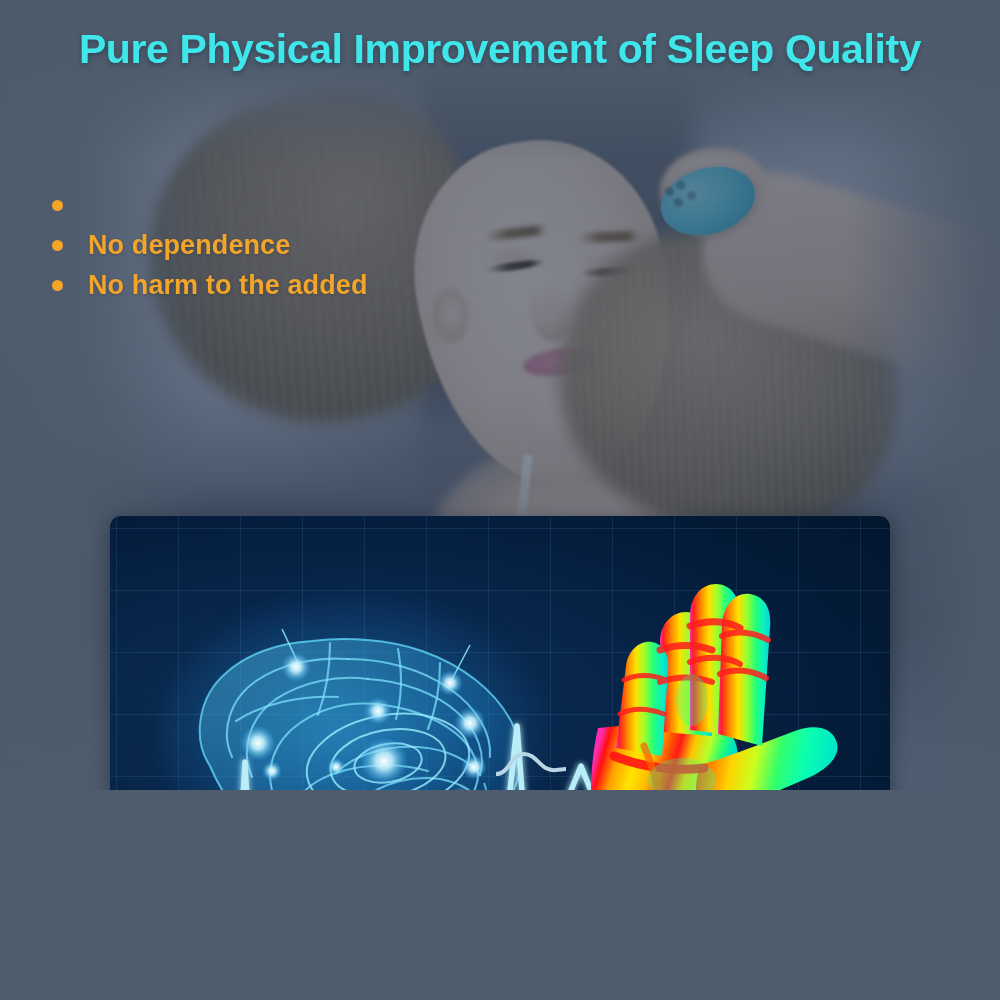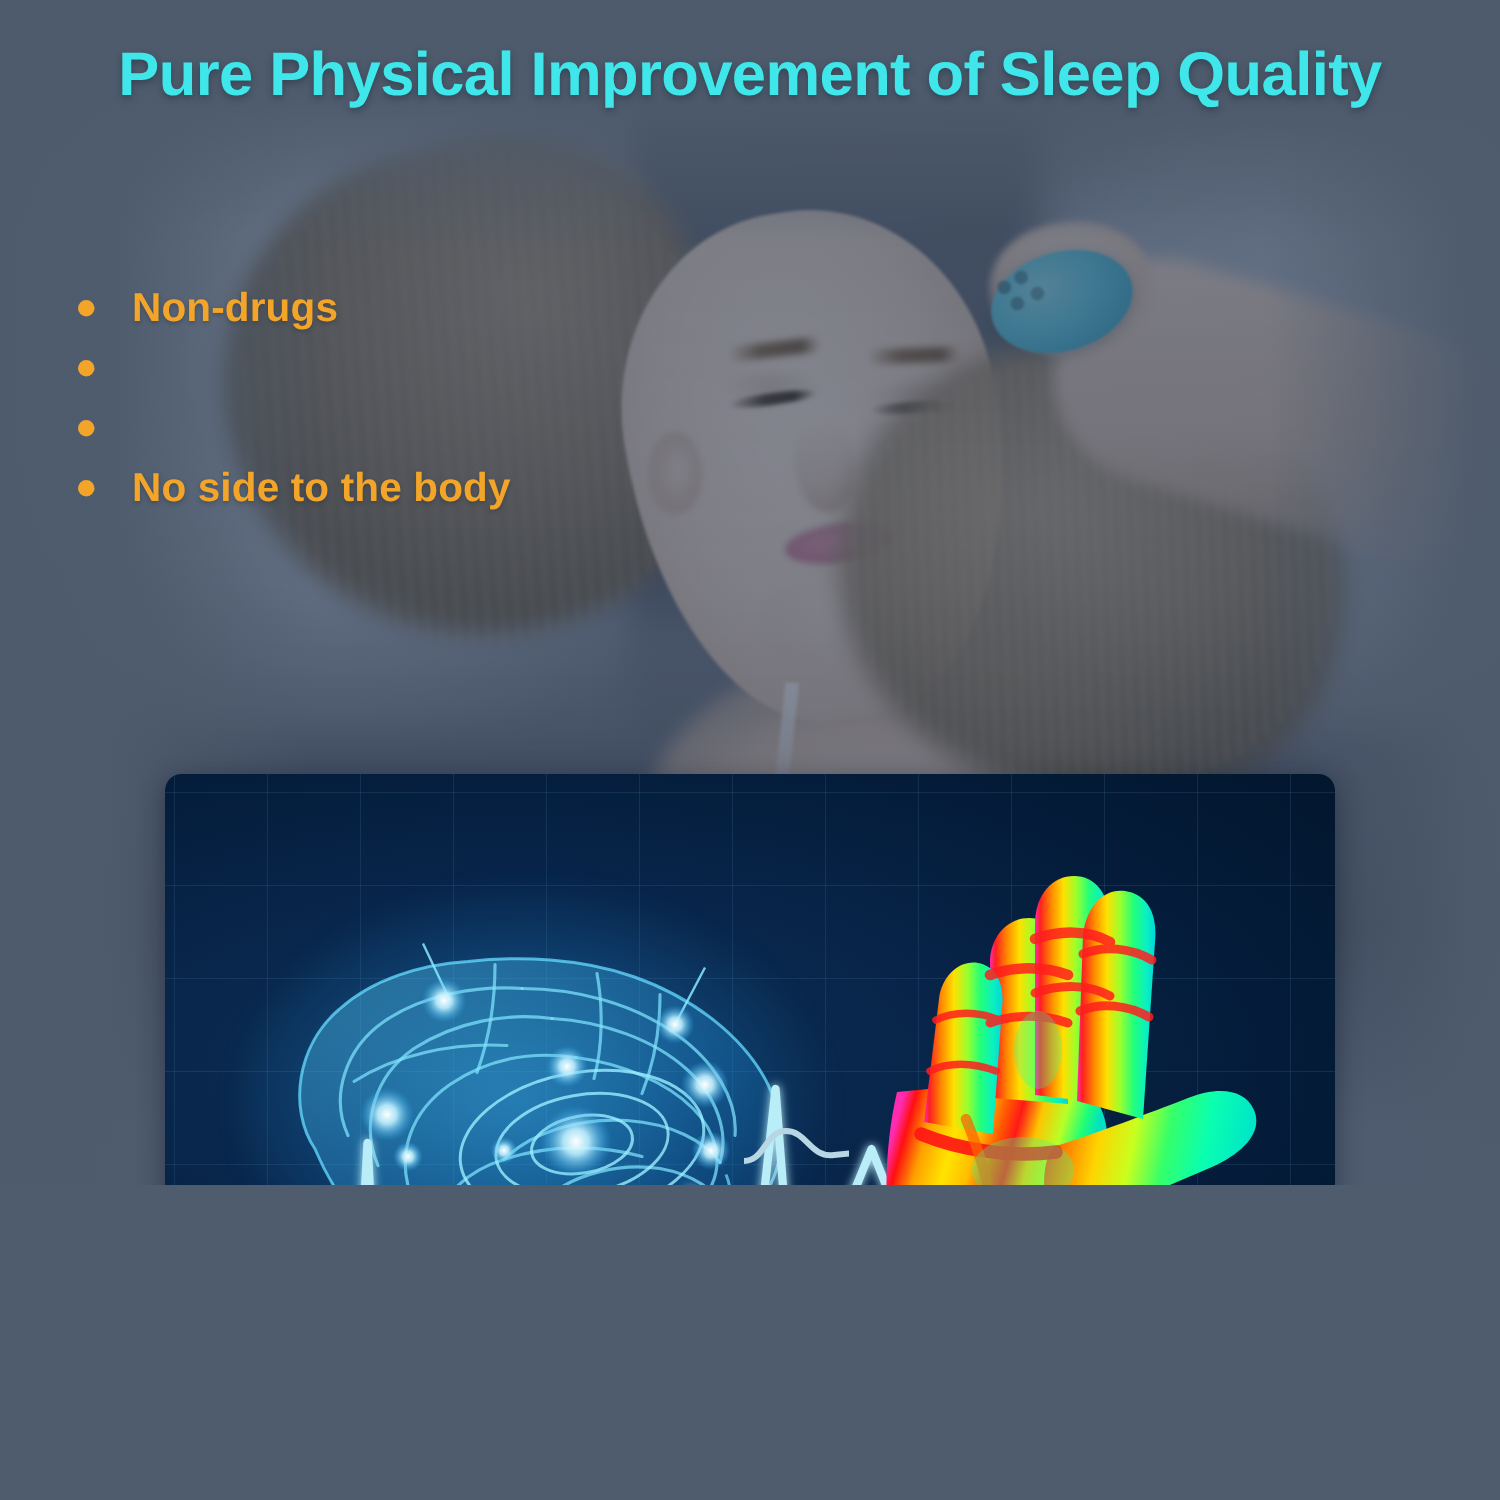--- a/index.html
+++ b/index.html
@@ -378,31 +378,28 @@
     <div class="tint"></div>
     <div class="tint2"></div>
     <div class="edge-fade"></div>
   </div>
 
   <div class="headline">Pure Physical Improvement of Sleep Quality</div>
 
   <ul class="bullets">
     <li class="bullet-row">
       <span class="bullet-dot"></span>
-      <span class="bullet-label">Non-drugs</span>
     </li>
     <li class="bullet-row">
       <span class="bullet-dot"></span>
+      <span class="bullet-label">No dependence</span>
     </li>
     <li class="bullet-row">
       <span class="bullet-dot"></span>
-    </li>
-    <li class="bullet-row">
-      <span class="bullet-dot"></span>
-      <span class="bullet-label">No side to the body</span>
+      <span class="bullet-label">No harm to the added</span>
     </li>
   </ul>
 
   <div class="panel">
     <div class="panel-grid"></div>
 
     <div class="brain-wrap">
       <div class="brain-glow"></div>
       <svg class="brain-svg" viewBox="0 0 430 330">
         <defs>

